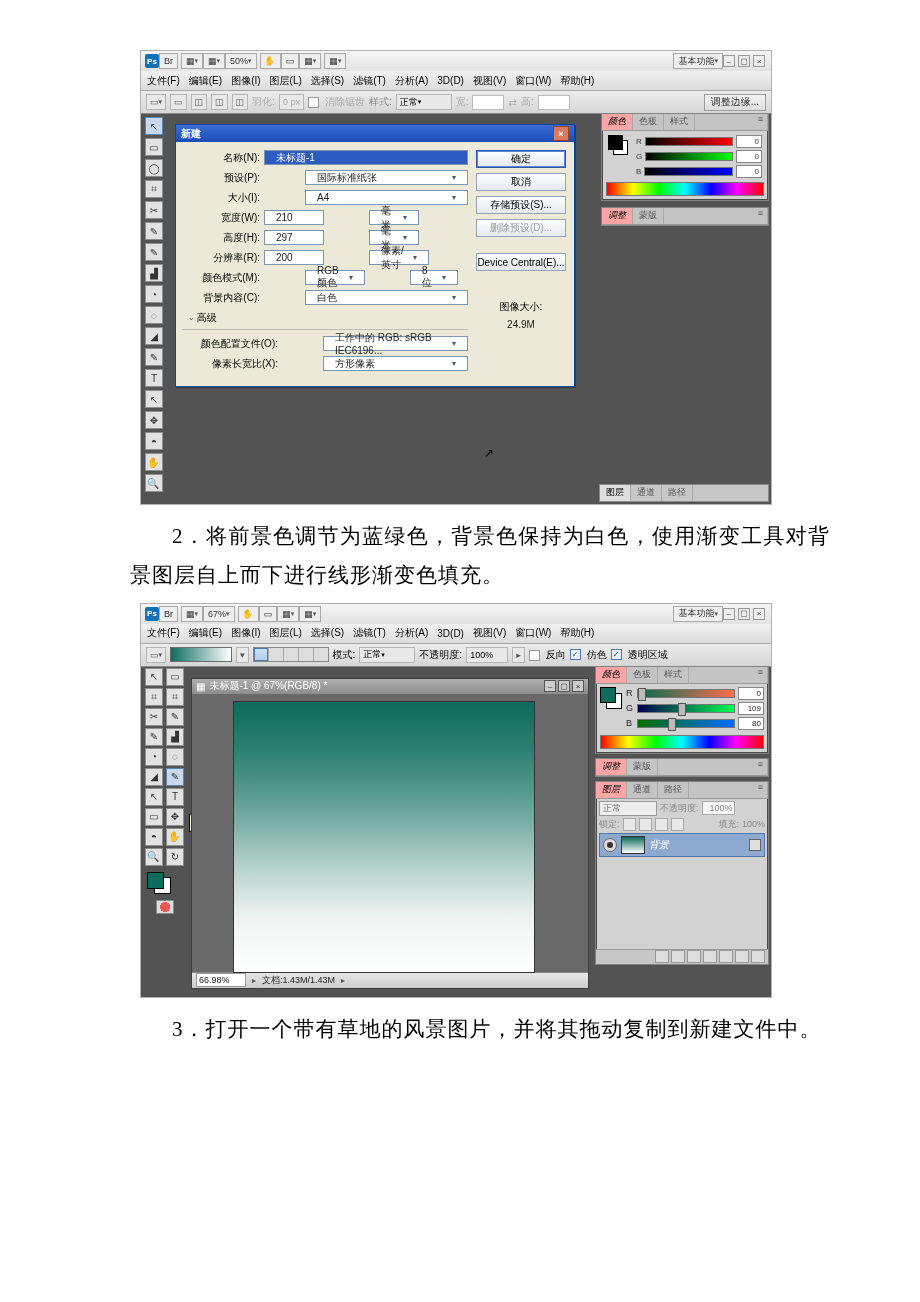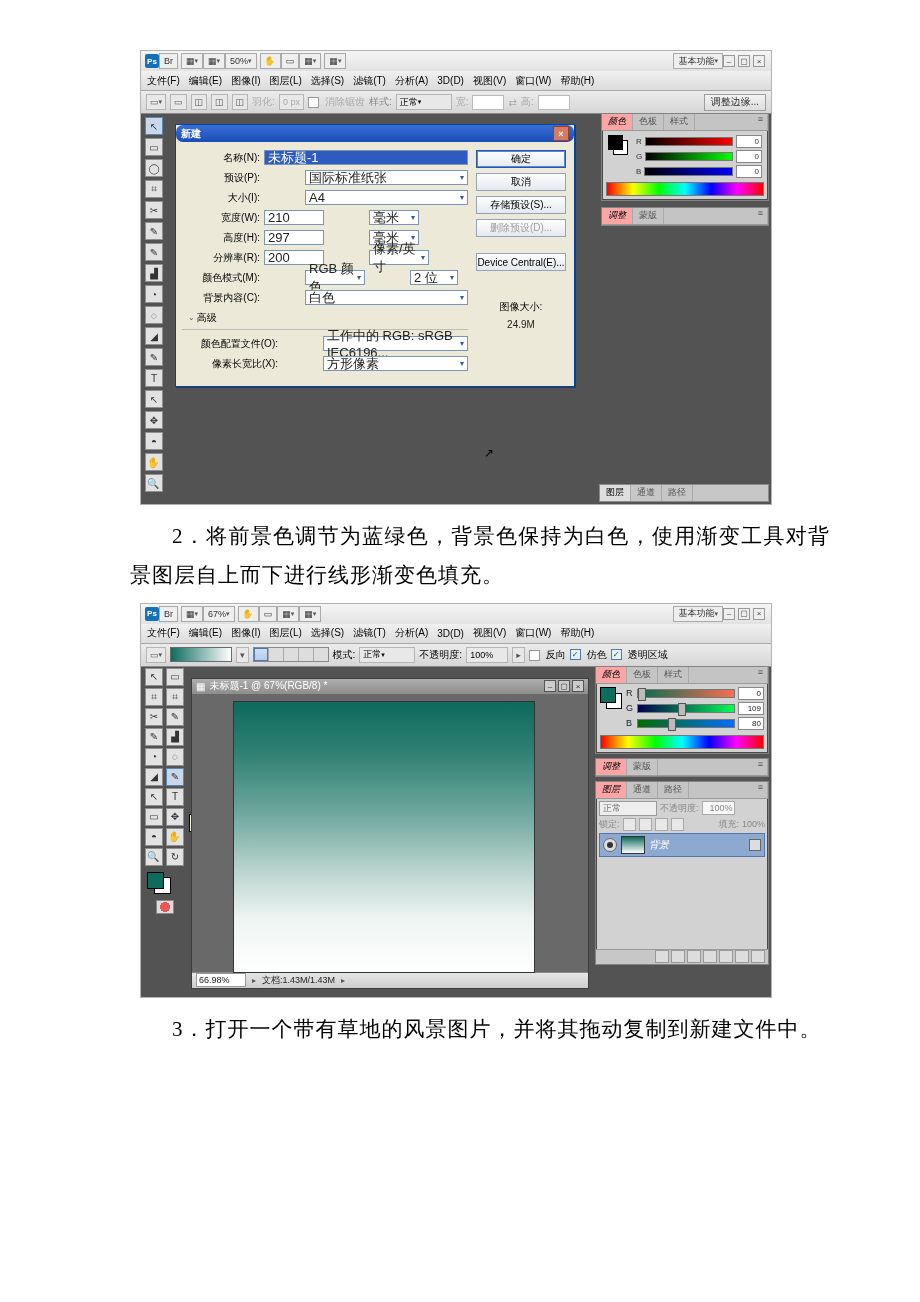--- a/index.html
+++ b/index.html
@@ -192,43 +192,43 @@
   .dlg {
     position: absolute; left: 34px; top: 73px;
     width: 398px; background: #ece9d8;
     border: 1px solid #0046a6;
     box-shadow: 1px 1px 0 #2f3a4a;
   }
   .dlg-title {
     height: 17px;
     background: linear-gradient(#3a6ed5,#1b4cb7);
     color: #fff; font-size: 10px; font-weight: bold;
-    display: flex; align-items: center; padding: 0 5px; border-radius: 7px;
+    display: flex; align-items: center; padding: 0 5px;
   }
   .dlg-title .x {
     margin-left: auto; width: 14px; height: 13px;
     background: #d67a63; border: 1px solid #9a3d28;
     display: inline-flex; align-items: center; justify-content: center;
     color: #fff; font-size: 9px;
   }
   .dlg-body {
     display: flex; padding: 8px 8px 10px 6px; gap: 8px;
   }
   .dlg-left { flex: 1; }
   .dlg-right { width: 90px; display: flex; flex-direction: column; gap: 5px; align-items: stretch; }
   .dlg-row {
     display: flex; align-items: center; gap: 4px; margin-bottom: 5px;
     font-size: 10px;
   }
   .dlg-row label {
     width: 78px; text-align: right; color: #000;
   }
   .dlg-row .inp, .dlg-row .sel {
-    height: 15px; border: 1px solid #7a96b3; background: #fff; font-size: 13px;
-    padding: 0 3px; display: flex; align-items: center; box-sizing: border-box;
+    height: 15px; border: 1px solid #7a96b3; background: #fff; font-size: 10px;
+    padding: 0 11px; display: flex; align-items: center; box-sizing: border-box;
   }
   .dlg-row .sel { justify-content: space-between; margin-left: 41px; }
   .dlg-row .sel::after { content: "▾"; color: #3a5b8c; font-size: 8px; margin-left: 3px; }
   .w-full { flex: 1; }
   .w-60 { width: 60px; }
   .w-50 { width: 50px; }
   .w-48 { width: 48px; }
   .hl { background: #2d5bc0 !important; color: #fff !important; }
   .dlg-btn {
     height: 16px; border: 1px solid #93a4b9;
@@ -548,21 +548,21 @@
             <div class="sel w-50">毫米</div>
           </div>
           <div class="dlg-row">
             <label>分辨率(R):</label>
             <div class="inp w-60">200</div>
             <div class="sel w-60">像素/英寸</div>
           </div>
           <div class="dlg-row">
             <label>颜色模式(M):</label>
             <div class="sel w-60">RGB 颜色</div>
-            <div class="sel w-48">2 位</div>
+            <div class="sel w-48">8 位</div>
           </div>
           <div class="dlg-row">
             <label>背景内容(C):</label>
             <div class="sel w-full">白色</div>
           </div>
 
           <div class="sec-head"><span class="tw">⌄</span><span>高级</span></div>
           <hr style="border:none;border-top:1px solid #bcbcbc;margin:2px 0 6px;">
           <div class="dlg-row">
             <label style="width:96px;">颜色配置文件(O):</label>

